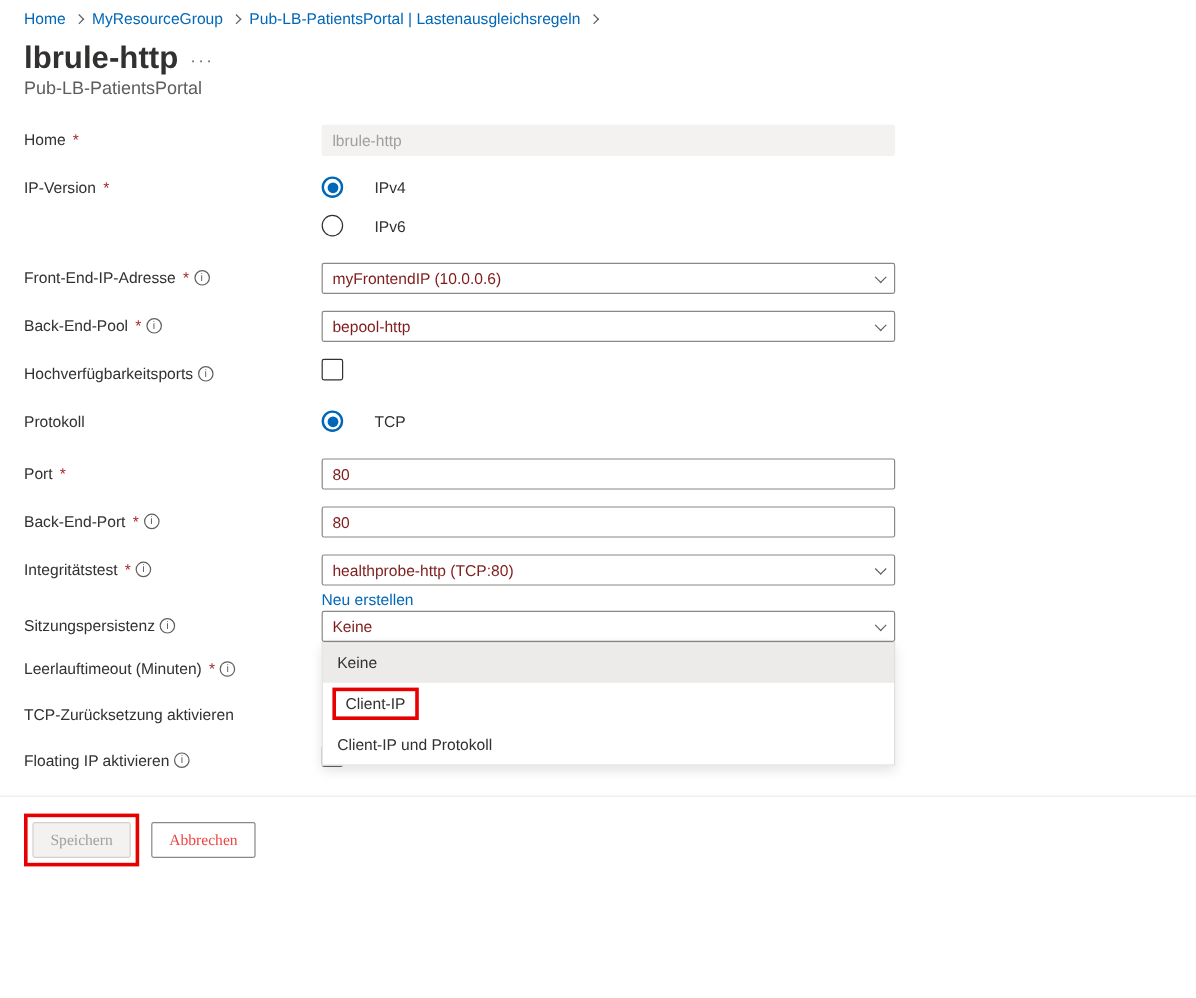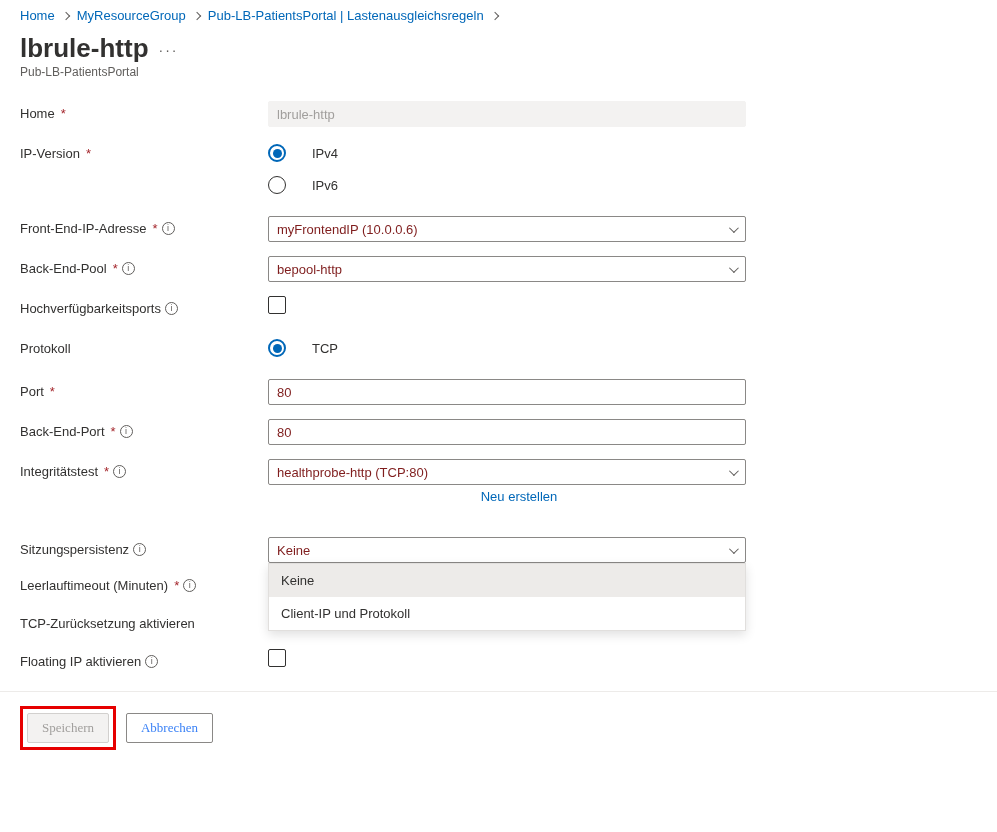--- a/index.html
+++ b/index.html
@@ -36,21 +36,21 @@
     
     .title-row { display: flex; align-items: baseline; gap: 10px; }
     h1.title {
       font-size: 26px;
       font-weight: 600;
       letter-spacing: 0;
       color: #323130;
       margin-top: 2px;
     }
     .title-ellipsis { color: #605e5c; letter-spacing: 2px; font-size: 14px; cursor: pointer; position: relative; top: -2px;}
-    .subtitle { font-size: 12px; color: #605e5c; margin-top: 1px; margin-bottom: 22px; }
+    .subtitle { font-size: 15px; color: #605e5c; margin-top: 1px; margin-bottom: 22px; }
 
     
     .form { max-width: 750px; }
     .row { display: flex; align-items: flex-start; margin-bottom: 14px; }
     .label-col { width: 248px; flex: 0 0 248px; padding-top: 5px; font-size: 13px; color: #323130; display:flex; align-items:center; gap:4px;}
     .req { color: #a4262c; margin-left: 2px; }
     .field-col { flex: 1; position: relative; }
 
     .info-icon {
       display: inline-flex;
@@ -170,21 +170,21 @@
       display: inline-flex;
     }
     .btn-save {
       background: #f3f2f1;
       border: 1px solid #d2d0ce;
       color: #a19f9d;
     }
     .btn-cancel {
       background: #fff;
       border: 1px solid #8a8886;
-      color: #3b82f6;
+      color: #ef4444;
     }
   </style>
 </head>
 <body>
 
 <div class="content">
   <nav class="breadcrumb">
     <a>Home</a>
     <span class="sep chev"></span>
     <a>MyResourceGroup</a>
@@ -300,21 +300,21 @@
       <div class="label-col">
         <span>Back-End-Port</span>
           <span class="req">*</span>
         <span class="info-icon">i</span>
       </div>
       <div class="field-col">
         <input class="text-input" value="80" style="">
       </div>
     </div>
 
-    <div class="row" style="margin-bottom:33px;text-align:center;">
+    <div class="row" style="margin-bottom:2px;">
       <div class="label-col">
         <span>Integritätstest</span>
           <span class="req">*</span>
         <span class="info-icon">i</span>
       </div>
       <div class="field-col">
         <div class="select-input">
           <span>healthprobe-http (TCP:80)</span>
           <span class="chevron"></span>
         </div>
@@ -327,20 +327,23 @@
         <span>Sitzungspersistenz</span>
         <span class="info-icon">i</span>
       </div>
       <div class="field-col">
         <div class="select-input">
           <span>Keine</span>
           <span class="chevron"></span>
         </div>
         <div class="dropdown-panel">
           <div class="dropdown-option selected">Keine</div>
+          <div style="padding:0;">
+            <span class="highlight-red">Client-IP</span>
+          </div>
           <div class="dropdown-option">Client-IP und Protokoll</div>
         </div>
       </div>
     </div>
 
     <div class="row" style="margin-bottom:18px;">
       <div class="label-col">
         <span>Leerlauftimeout (Minuten)</span>
           <span class="req">*</span>
         <span class="info-icon">i</span>

